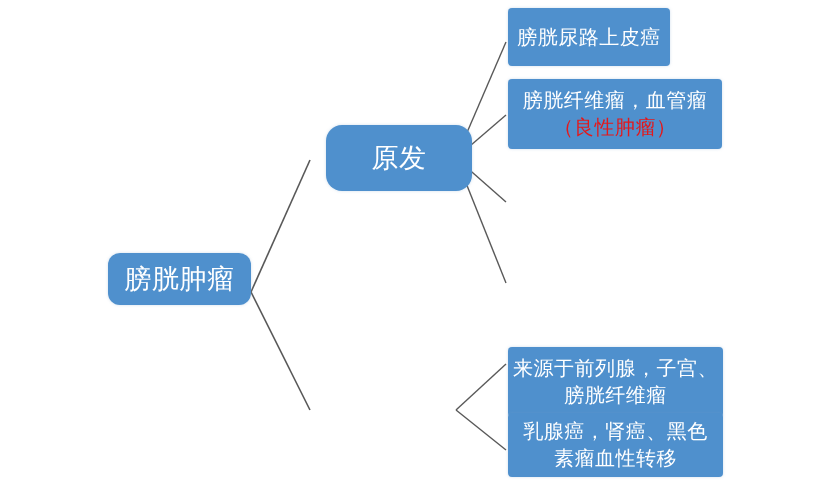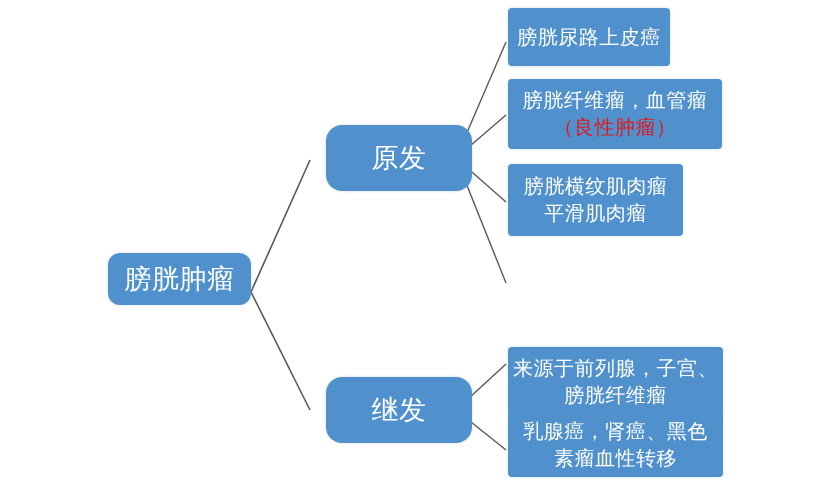--- a/index.html
+++ b/index.html
@@ -97,37 +97,30 @@
     <line x1="456" y1="410" x2="506" y2="450" stroke="#595959" stroke-width="1.4"></line>
   </svg>
 
   <div class="node root">
     <span class="line">膀胱肿瘤</span>
   </div>
 
   <div class="node branch branch-primary">
     <span class="line">原发</span>
   </div>
-  <div class="node branch branch-secondary">
-    <span class="line">继发</span>
-  </div>
 
   <div class="node leaf leaf-1">
     <span class="line">膀胱尿路上皮癌</span>
   </div>
 
   <div class="node leaf leaf-2">
     <span class="line">膀胱纤维瘤，血管瘤</span>
     <span class="line red">（良性肿瘤）</span>
   </div>
 
-  <div class="node leaf leaf-3">
-    <span class="line">膀胱横纹肌肉瘤</span>
-    <span class="line">平滑肌肉瘤</span>
-  </div>
 
 
   <div class="node leaf leaf-5">
     <span class="line">来源于前列腺，子宫、</span>
     <span class="line">膀胱纤维瘤</span>
   </div>
 
   <div class="node leaf leaf-6">
     <span class="line">乳腺癌，肾癌、黑色</span>
     <span class="line">素瘤血性转移</span>

